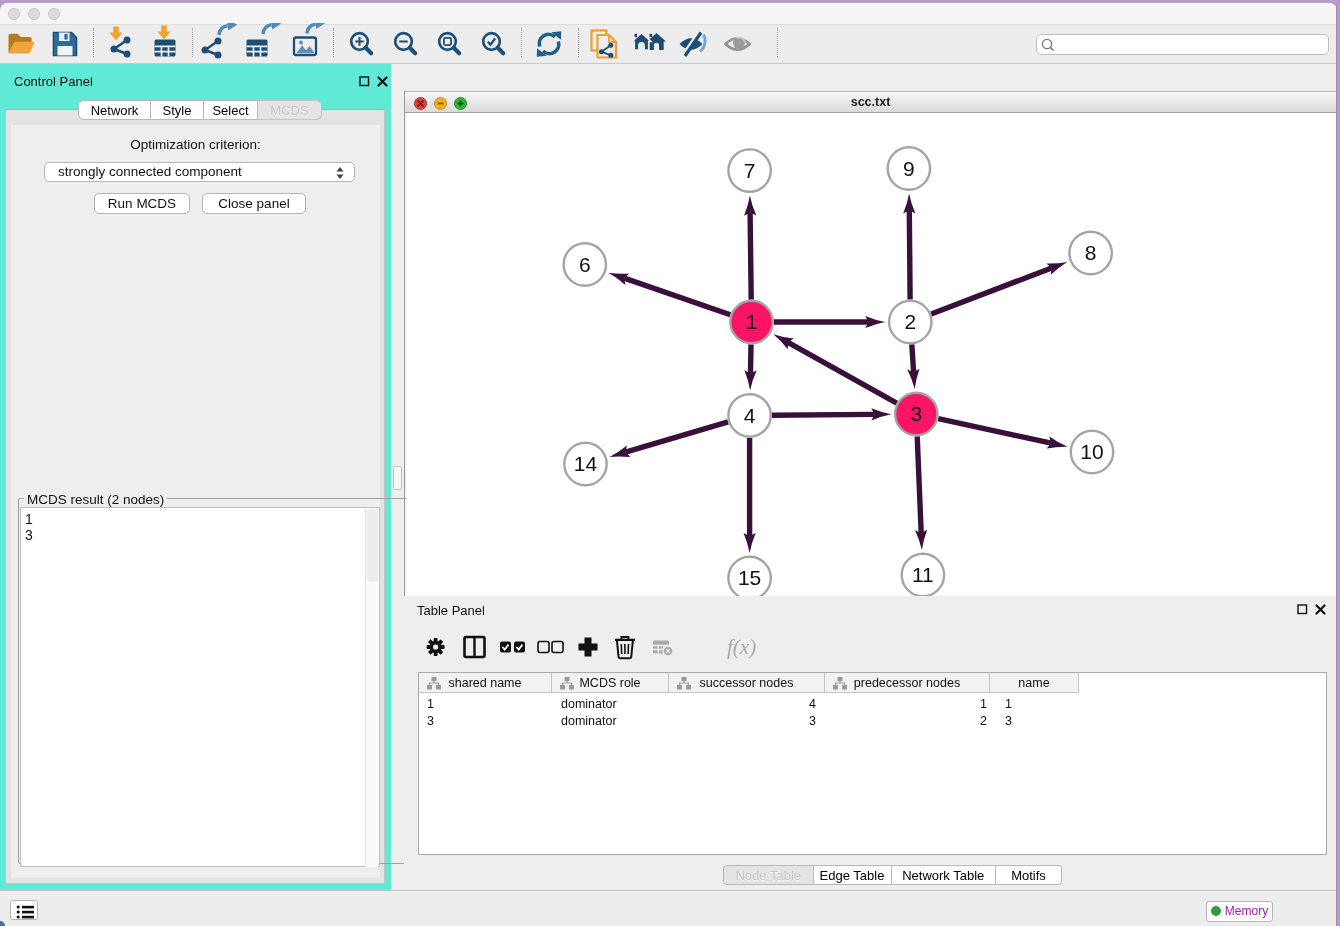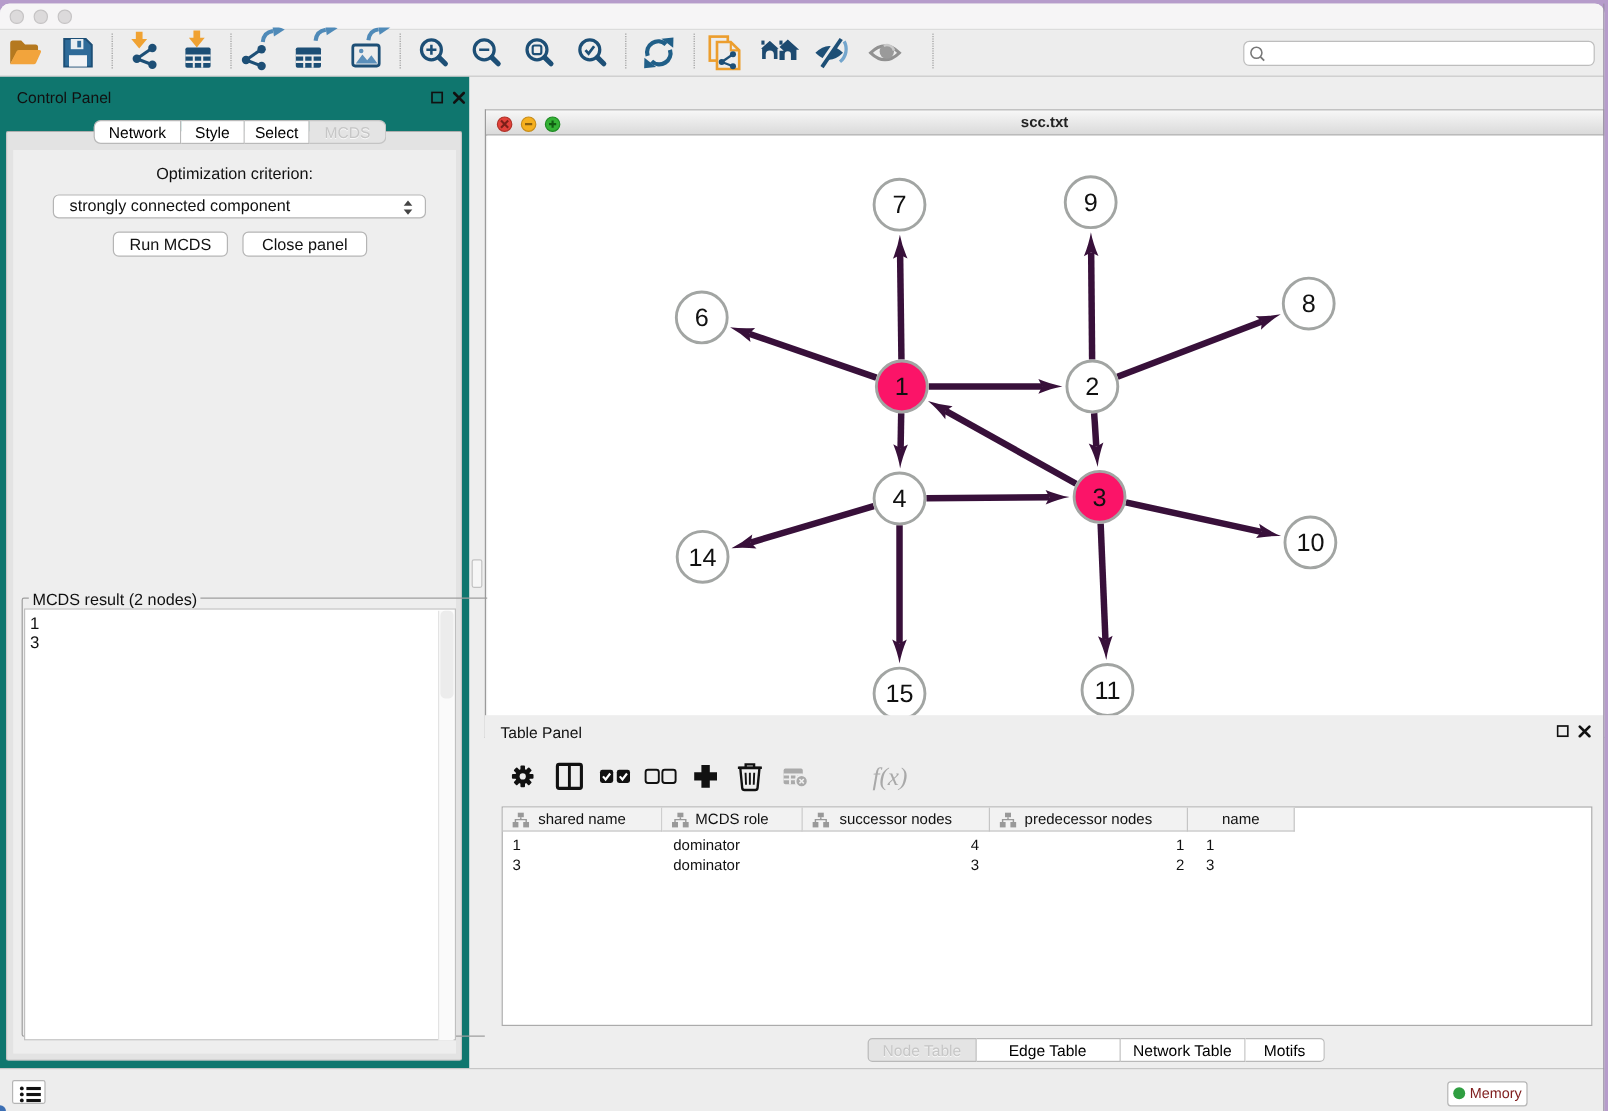--- a/index.html
+++ b/index.html
@@ -13,21 +13,21 @@
         background:#dcdadb; border:1px solid #c6c4c5; }
   #wtitle { position:absolute; top:2px; left:0; width:100%; text-align:center;
             font-size:14px; color:#b6b3b4; }
   #toolbar { position:absolute; left:0; top:23px; width:100%; height:38px;
              background:#ededed; border-bottom:1px solid #c9c9c9; }
   .tsep { position:absolute; top:2px; height:29px; width:0;
           border-left:1px dotted #9a9a9a; }
   #search { position:absolute; left:1036px; top:8px; width:293px; height:21px;
             background:#ffffff; border:1px solid #bdbdbd; border-radius:5px; }
   
-  #cpanel { position:absolute; left:0; top:61px; width:391px; height:826px; background:#0f766e; }
+  #cpanel { position:absolute; left:0; top:61px; width:391px; height:826px; background:#5eead4; }
   #cphead { position:absolute; left:14px; top:10px; font-size:13px; color:#111; }
   .dockbtn { position:absolute; top:11px; font-weight:bold; color:#111; font-size:12px; }
   .tabrow { position:absolute; display:flex; }
   .tab { height:20px; background:#fff; border:1px solid #b9b9b9; border-left:none;
          font-size:13px; color:#000; text-align:center; line-height:19px; padding:0 13px; }
   .tab.first { border-left:1px solid #b9b9b9; border-radius:6px 0 0 6px; }
   .tab.last  { border-radius:0 6px 6px 0; }
   .tab.sel { background:#e4e4e4; color:#c6c6c6; text-shadow:0 1px 0 #f8f8f8; border-color:#c4c4c4; }
   #tabpane { position:absolute; left:5px; top:45px; width:380px; height:775px;
              background:#e3e3e3; border:1px solid #c6c6c6; border-top:1px solid #aeaeae; border-radius:2px; }
@@ -64,21 +64,21 @@
   .td { position:absolute; font-size:12.5px; color:#111; height:16px; line-height:16px; }
   #btabs { position:absolute; left:287px; top:269px; display:flex; }
   .btab { height:20px; background:#fff; border:1px solid #b9b9b9; border-left:none;
           font-size:13px; color:#000; text-align:center; line-height:19px; padding:0 12px; }
   
   #statusbar { position:absolute; left:0; top:887px; width:100%; height:36px;
                background:#ededed; border-top:1px solid #c6c6c6; }
   #listbtn { position:absolute; left:10px; top:9px; width:28px; height:20px; background:#fff;
              border:1px solid #b5b5b5; border-radius:2px; }
   #membtn { position:absolute; left:1206px; top:10px; width:67px; height:21px; background:#fff;
-            border:1px solid #b5b5b5; border-radius:3px; font-size:12px; color:#7f1d1d;
+            border:1px solid #b5b5b5; border-radius:3px; font-size:12px; color:#a21caf;
             line-height:19px; text-align:center; }
 </style>
 </head>
 <body>
 <div id="win">
   <div id="titlebar">
     <div class="tl" style="left:8px;"></div>
     <div class="tl" style="left:28px;"></div>
     <div class="tl" style="left:48px;"></div>
   </div>
@@ -384,21 +384,21 @@
         <div class="td" style="left:508px;top:23px;width:60px;text-align:right;">1</div>
         <div class="td" style="left:586px;top:23px;width:60px;">1</div>
         <div class="td" style="left:8px;top:39.5px;width:100px;">3</div>
         <div class="td" style="left:142px;top:39.5px;width:100px;">dominator</div>
         <div class="td" style="left:337px;top:39.5px;width:60px;text-align:right;">3</div>
         <div class="td" style="left:508px;top:39.5px;width:60px;text-align:right;">2</div>
         <div class="td" style="left:586px;top:39.5px;width:60px;">3</div>
     </div>
     <div id="btabs">
       <div class="btab first" style="width:90.5px;padding:0;border-left:1px solid #b9b9b9;border-radius:4px 0 0 4px;background:#e4e4e4;color:#c6c6c6;text-shadow:0 1px 0 #f8f8f8;margin-left:32px;">Node Table</div>
-      <div class="btab" style="width:120px;padding:0;">Edge Table</div>
+      <div class="btab" style="width:78px;padding:0;">Edge Table</div>
       <div class="btab" style="width:104.5px;padding:0;">Network Table</div>
       <div class="btab" style="width:66px;padding:0;border-radius:0 4px 4px 0;">Motifs</div>
     </div>
   </div>
 
   <div id="statusbar">
     <div id="listbtn">
       <svg width="26" height="18" style="margin:2px 0 0 4px;">
         <circle cx="3.2" cy="4" r="1.6" fill="#111"></circle>
           <rect x="7" y="2.8" width="12" height="2.6" fill="#111"></rect>

